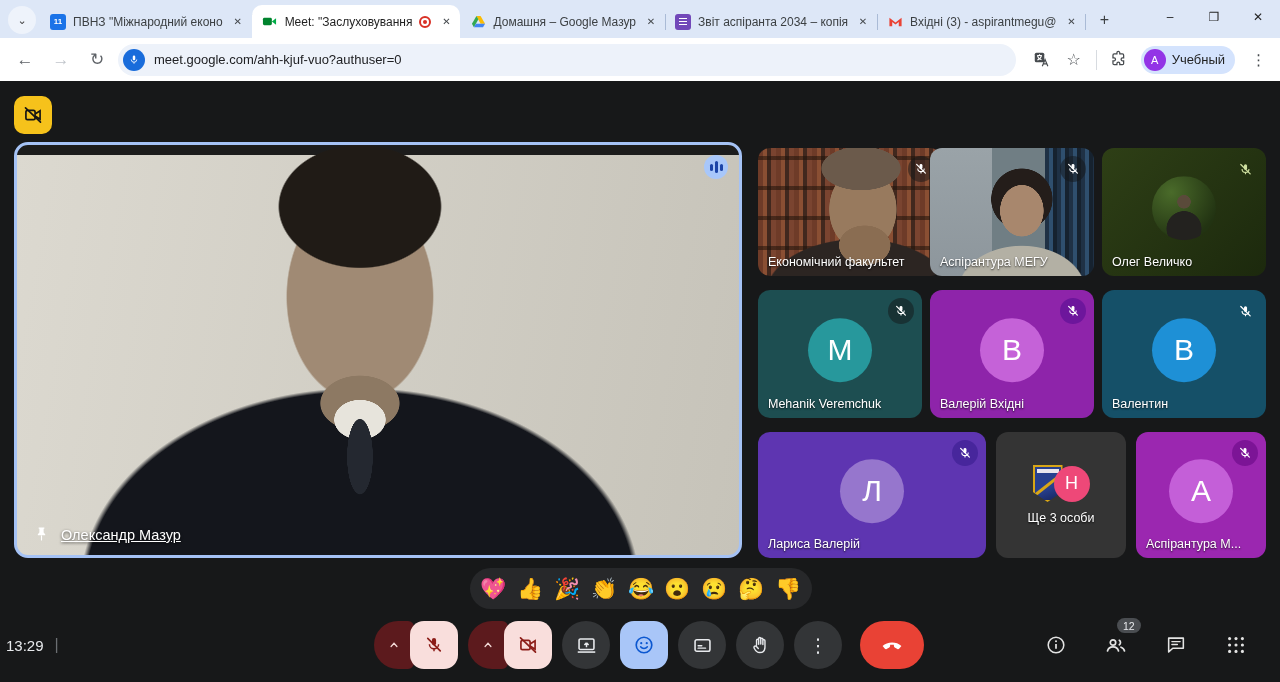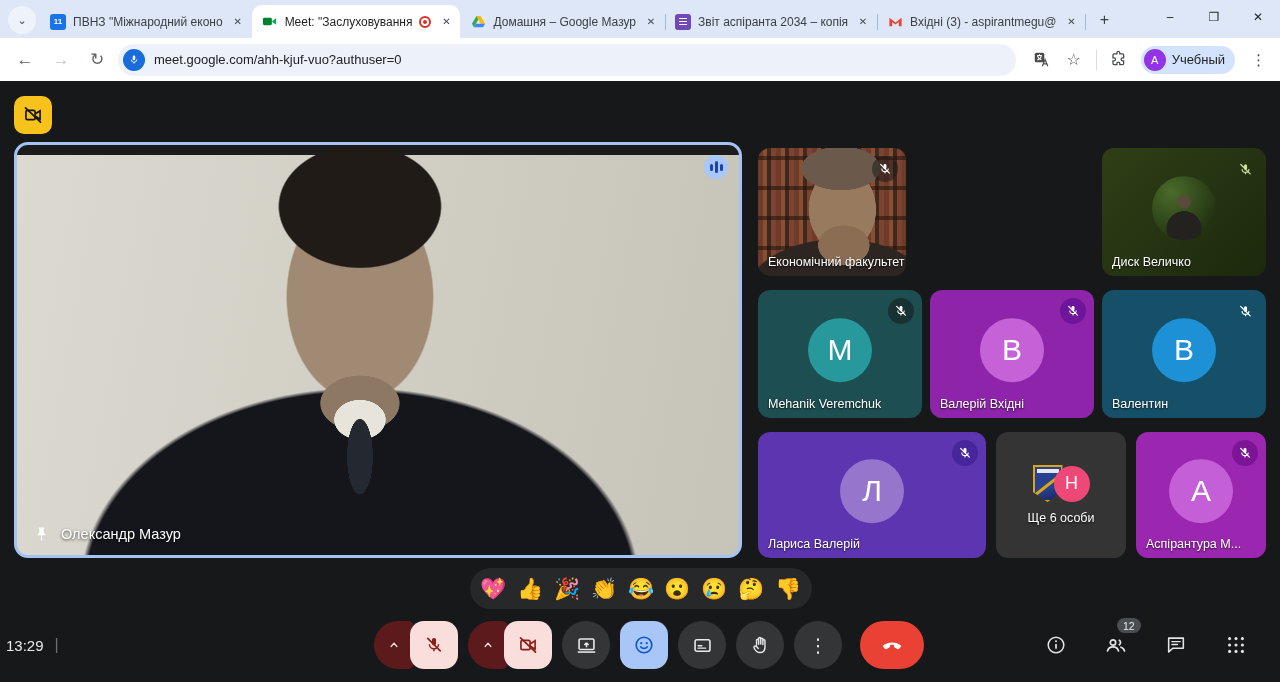--- a/index.html
+++ b/index.html
@@ -58,36 +58,36 @@
                border:3px solid #a5c2f5; overflow:hidden; cursor:pointer;
                background:
                  radial-gradient(ellipse 13px 38px at 47.5% 76%, #242830 98%, transparent),
                  radial-gradient(ellipse 26px 20px at 47.5% 67%, #e7e4dc 98%, transparent),
                  radial-gradient(ellipse 40px 28px at 47.5% 63%, #8d7963 98%, transparent),
                  radial-gradient(ellipse 82px 62px at 47.5% 15%, #201b16 98%, transparent),
                  radial-gradient(ellipse 74px 105px at 47.5% 37%, #a08a74 98%, transparent),
                  radial-gradient(ellipse 280px 200px at 47.5% 108%, #14161c 98%, transparent),
                  linear-gradient(#1c1c1c 0 10px, transparent 10px),
                  linear-gradient(100deg, #dcd9d0, #c6c3b9); }
-  .namechip { position:absolute; left:16px; bottom:12px; display:flex; align-items:flex-start; gap:11px;
-              color:#fff; font-size:14.5px; text-shadow:0 1px 3px rgba(0,0,0,.7); }
+  .namechip { position:absolute; left:16px; bottom:12px; display:flex; align-items:flex-end; gap:11px;
+              color:#fff; font-size:14.5px; text-shadow:0 1px 3px rgba(0,0,0,.7);text-decoration:underline; }
   .audiochip { position:absolute; right:11px; top:10px; width:24px; height:24px; border-radius:50%;
                background:#a8c7fa; display:flex; align-items:center; justify-content:center; gap:2px; }
   .abar { width:3px; border-radius:2px; background:#1b44a8; }
   .abar:nth-child(1){height:7px} .abar:nth-child(2){height:12px} .abar:nth-child(3){height:7px}
 
   .tile { position:absolute; border-radius:12px; overflow:hidden; cursor:pointer; }
   .tlabel { position:absolute; left:10px; bottom:7px; color:#fff; font-size:12.5px;
             text-shadow:0 1px 2px rgba(0,0,0,.8); white-space:nowrap; }
   .tmic { position:absolute; top:8px; right:8px; width:26px; height:26px; border-radius:50%;
           display:flex; align-items:center; justify-content:center; color:#fff; }
   .tava { position:absolute; left:50%; top:50%; transform:translate(-50%,-56%); width:64px; height:64px;
           border-radius:50%; display:flex; align-items:center; justify-content:center;
           color:#fff; font-size:30px; }
-  .t1 { left:758px; top:67px;  width:148px; height:128px;
+  .t1 { left:758px; top:67px;  width:184px; height:128px;
         background:
           radial-gradient(ellipse 40px 22px at 56% 16%, #6b5a4b 98%, transparent),
           radial-gradient(ellipse 26px 20px at 58% 76%, #8a6d52 98%, transparent),
           radial-gradient(ellipse 34px 42px at 57% 48%, #987a5e 98%, transparent),
           radial-gradient(ellipse 95px 58px at 55% 116%, #2c2522 98%, transparent),
           repeating-linear-gradient(0deg, transparent 0 26px, rgba(30,18,10,.55) 26px 30px),
           repeating-linear-gradient(90deg, #6e3b28 0 5px, #8a4f33 5px 9px, #41281e 9px 13px, #7a4430 13px 18px); }
   .t2 { left:930px; top:67px;  width:164px; height:128px;
         background:
           radial-gradient(ellipse 22px 26px at 56% 49%, #a8876d 98%, transparent),
@@ -380,28 +380,36 @@
   </div>
 
   <div class="tile t1">
     <span class="tmic dimmic">
         <svg width="14" height="14">
           <use href="#i-micoff"></use>
         </svg>
       </span>
     <span class="tlabel">Економічний факультет</span>
   </div>
+  <div class="tile t2">
+    <span class="tmic dimmic">
+        <svg width="14" height="14">
+          <use href="#i-micoff"></use>
+        </svg>
+      </span>
+    <span class="tlabel">Аспірантура МЕГУ</span>
+  </div>
   <div class="tile t3">
     <span class="tmic">
         <svg width="15" height="15">
           <use href="#i-micoff"></use>
         </svg>
       </span>
     <span class="tava"></span>
-    <span class="tlabel">Диск Величко</span>
+    <span class="tlabel">Олег Величко</span>
   </div>
   <div class="tile t4">
     <span class="tmic dimmic">
         <svg width="14" height="14">
           <use href="#i-micoff"></use>
         </svg>
       </span>
     <span class="tava">M</span>
     <span class="tlabel">Mehanik Veremchuk</span>
   </div>
@@ -430,21 +438,21 @@
         </svg>
       </span>
     <span class="tava">Л</span>
     <span class="tlabel">Лариса Валерій</span>
   </div>
   <div class="tile t8">
     <div class="more-avatars">
       <span class="crest"></span>
       <span class="hcirc">H</span>
     </div>
-    <span class="tlabel">Ще 6 особи</span>
+    <span class="tlabel">Ще 3 особи</span>
   </div>
   <div class="tile t9">
     <span class="tmic">
         <svg width="14" height="14">
           <use href="#i-micoff"></use>
         </svg>
       </span>
     <span class="tava">A</span>
     <span class="tlabel">Аспірантура М...</span>
   </div>

